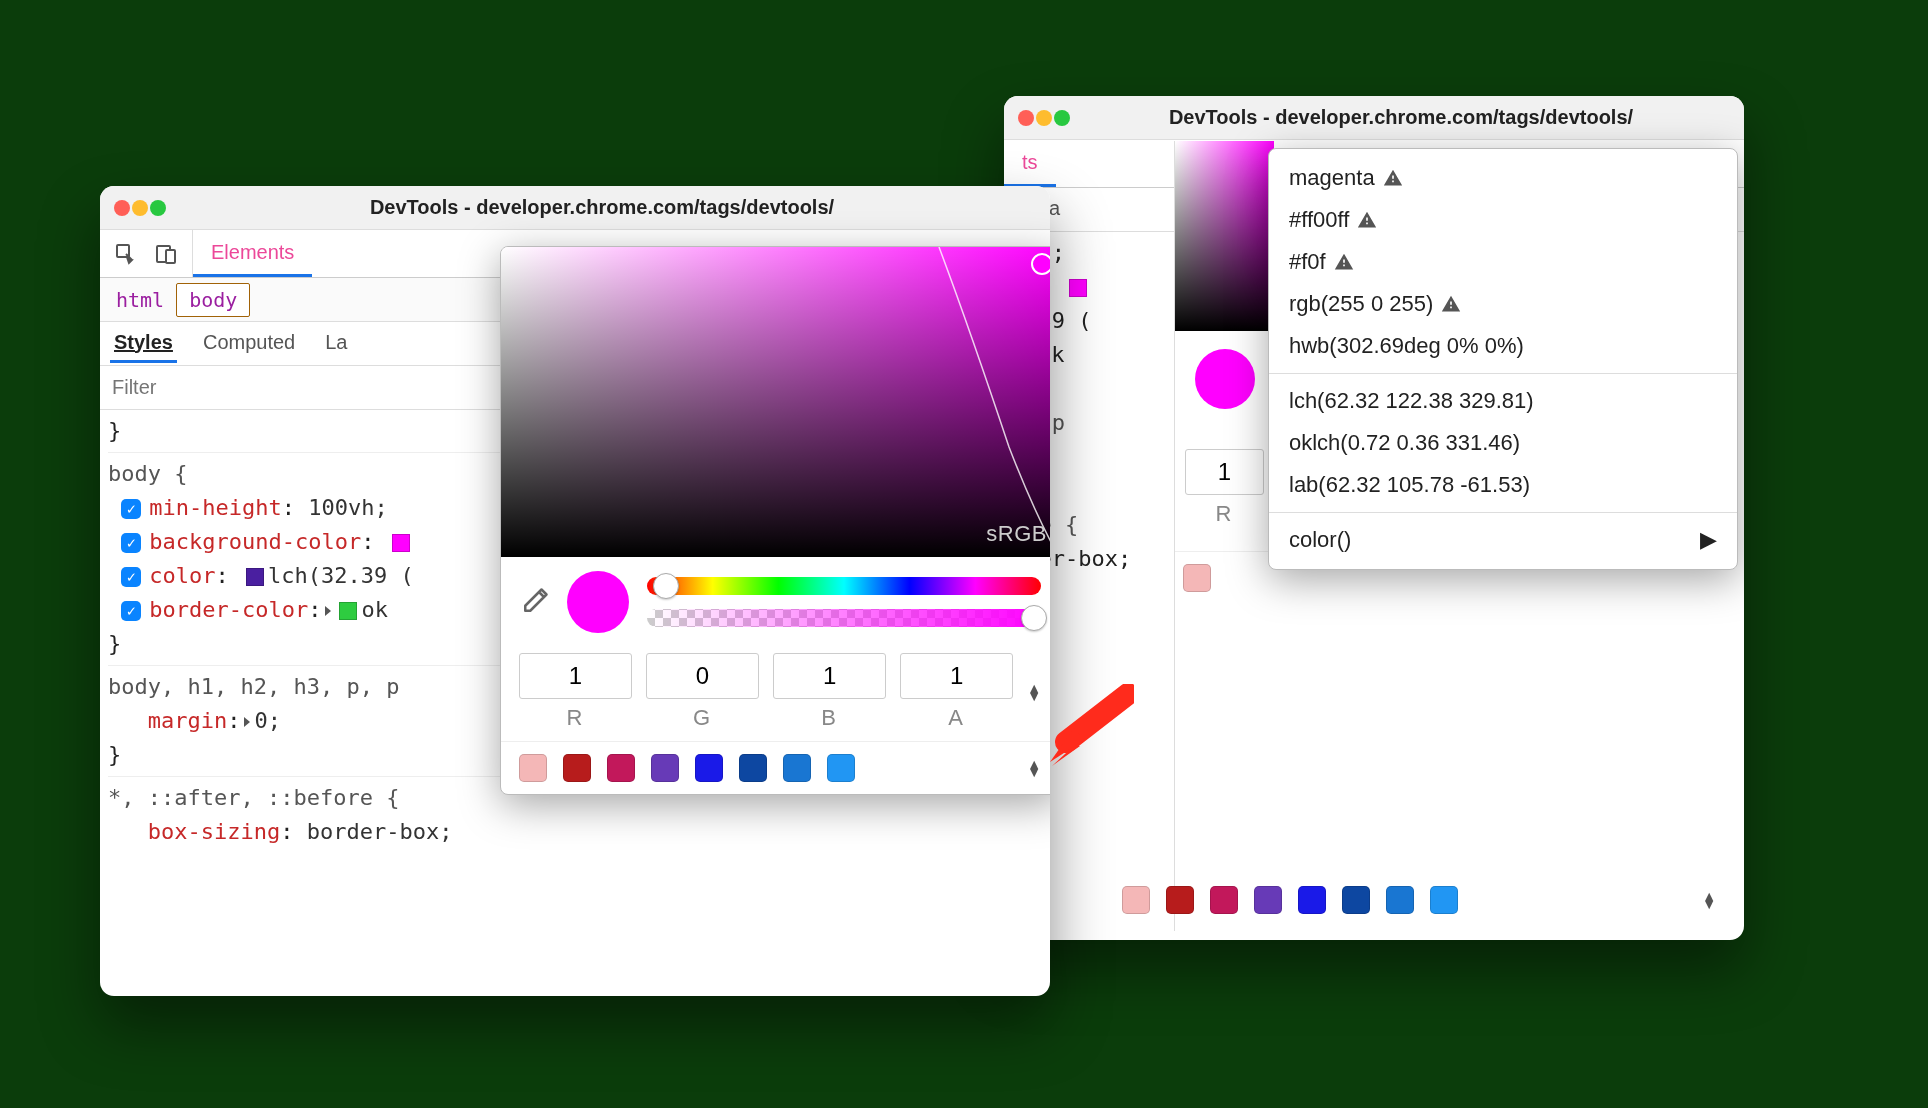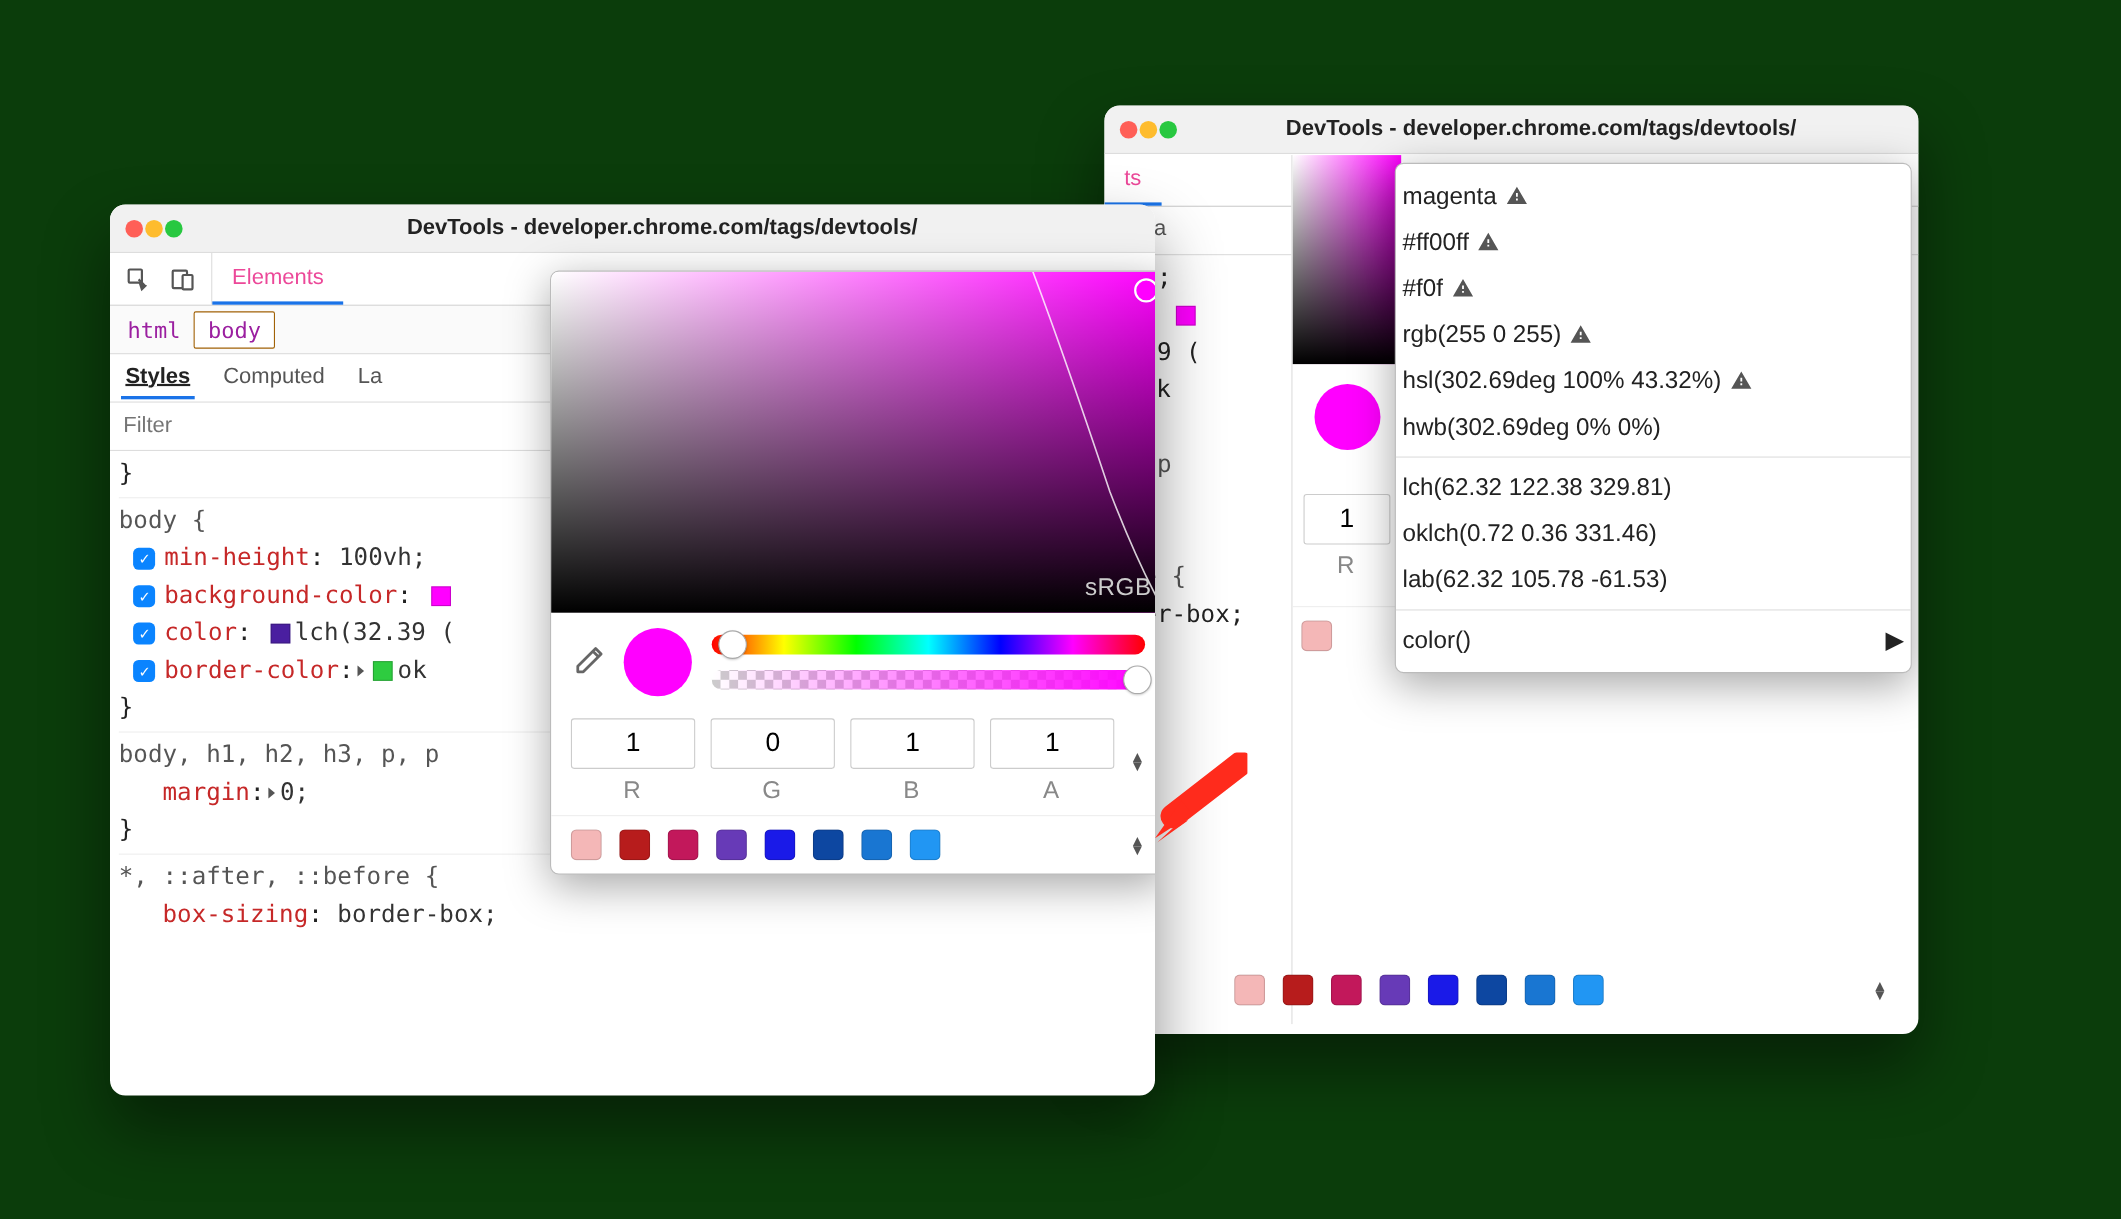--- a/index.html
+++ b/index.html
@@ -274,21 +274,21 @@
     width: 470px;
     background: #fff;
     border: 1px solid #bbb;
     border-radius: 8px;
     box-shadow: 0 10px 40px rgba(0,0,0,0.35);
     padding: 8px 0;
     font-size: 22px;
     color: #222;
   }
   .format-menu .mi {
-    padding: 8px 6px;
+    padding: 8px 20px;
     display: flex;
     align-items: center;
     gap: 8px;
   }
   .format-menu .mi .warning-icon { color: #555; }
   .format-menu .sep {
     border-top: 1px solid #ddd;
     margin: 6px 0;
   }
   .format-menu .mi.sub { justify-content: space-between; }
@@ -398,28 +398,20 @@
     <div class="mi">
       <span>#f0f</span>
       <span class="warning-icon">
         <svg width="20" height="20" viewBox="0 0 24 24">
             <path fill="#555" d="M12 2 1 21h22L12 2zm1 15h-2v-2h2v2zm0-4h-2V9h2v4z"></path>
           </svg>
       </span>
     </div>
     <div class="mi">
       <span>rgb(255 0 255)</span>
-      <span class="warning-icon">
-        <svg width="20" height="20" viewBox="0 0 24 24">
-            <path fill="#555" d="M12 2 1 21h22L12 2zm1 15h-2v-2h2v2zm0-4h-2V9h2v4z"></path>
-          </svg>
-      </span>
-    </div>
-    <div class="mi">
-      <span>hsl(302.69deg 100% 43.32%)</span>
       <span class="warning-icon">
         <svg width="20" height="20" viewBox="0 0 24 24">
             <path fill="#555" d="M12 2 1 21h22L12 2zm1 15h-2v-2h2v2zm0-4h-2V9h2v4z"></path>
           </svg>
       </span>
     </div>
     <div class="mi">
       <span>hwb(302.69deg 0% 0%)</span>
     </div>
     <div class="sep"></div>

